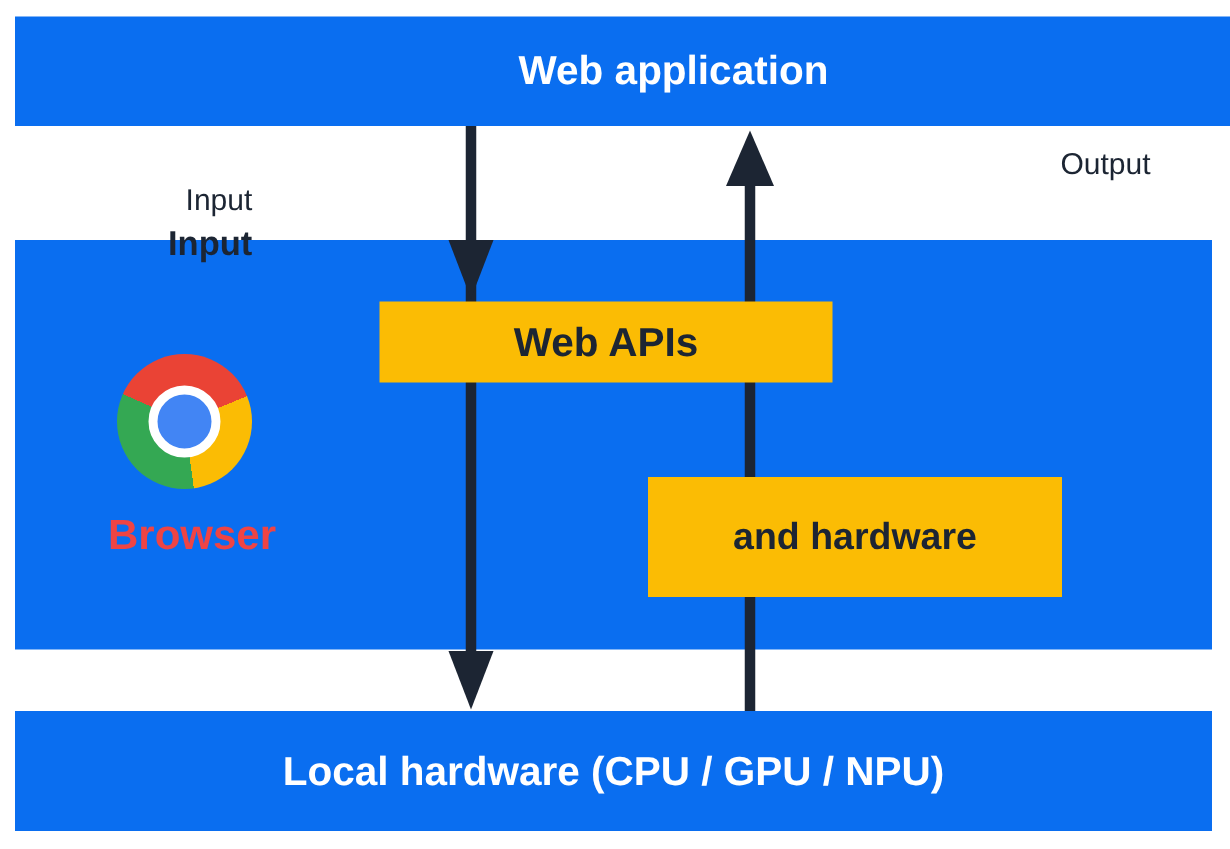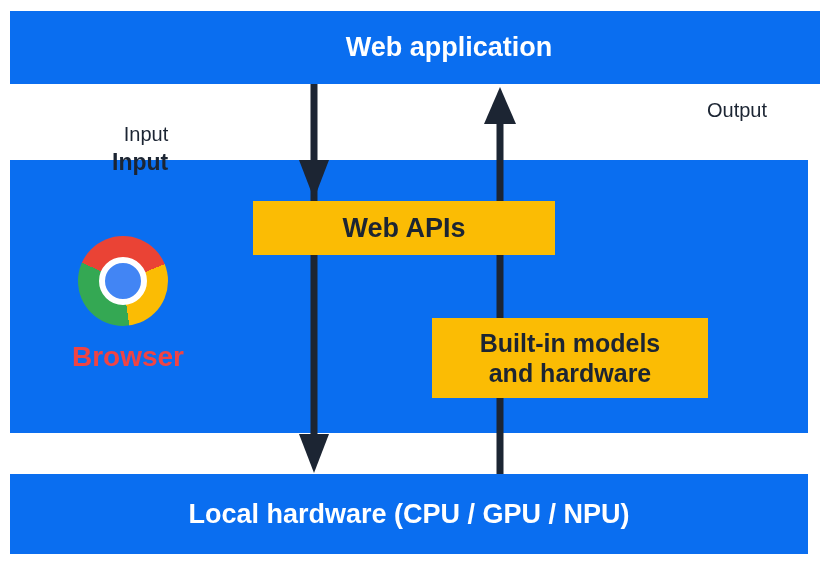--- a/index.html
+++ b/index.html
@@ -137,21 +137,20 @@
       <rect x="496.5" y="120" width="7" height="354"></rect>
       <polygon points="484,124 516,124 500,87"></polygon>
     </g>
   </svg>
 
   <div class="ybox web-apis">
     <span>Web APIs</span>
   </div>
 
   <div class="ybox built-in">
-    <span>Built-in models</span>
     <span>and hardware</span>
   </div>
 
   <div class="chrome-logo">
     <div class="chrome-inner"></div>
   </div>
   <div class="browser-label">Browser</div>
 
   <div class="bar bar-bottom">
     <span>Local hardware (CPU / GPU / NPU)</span>

